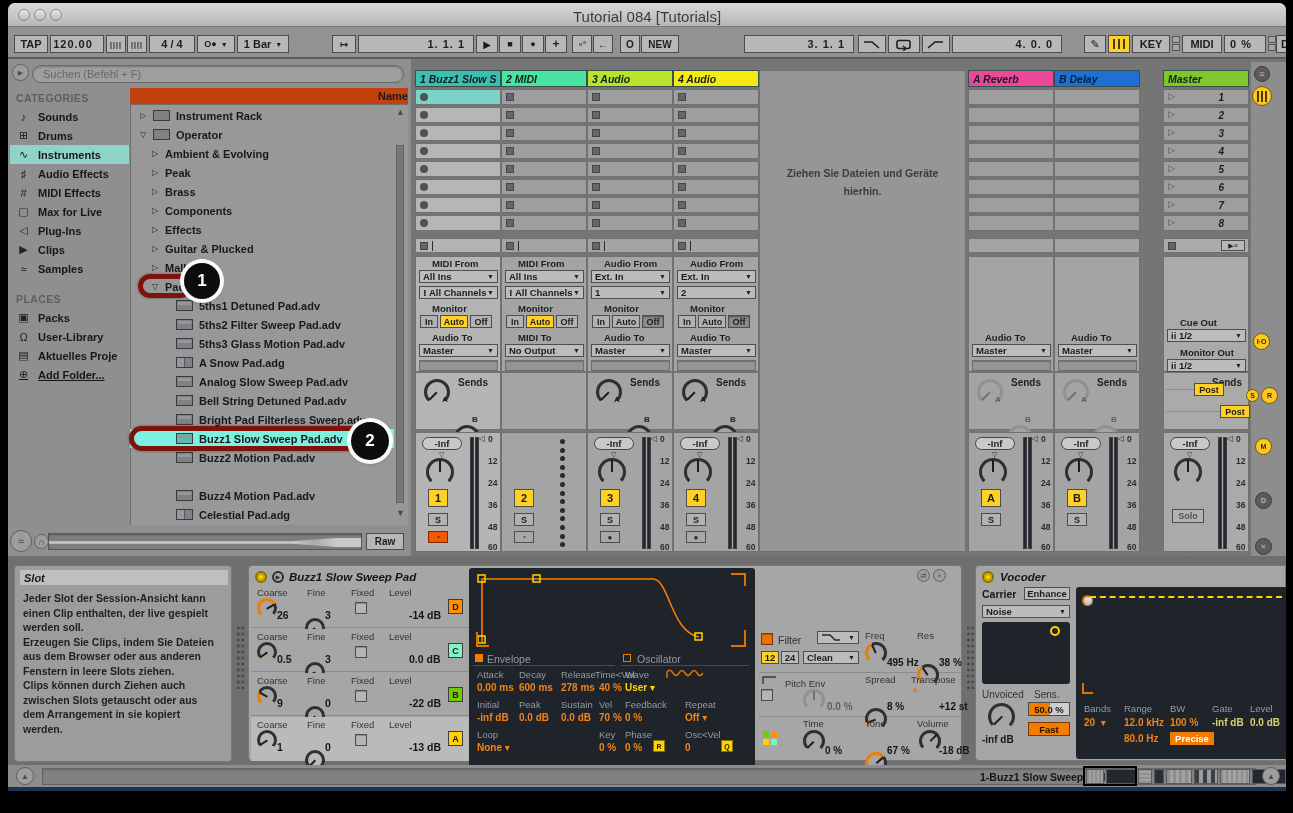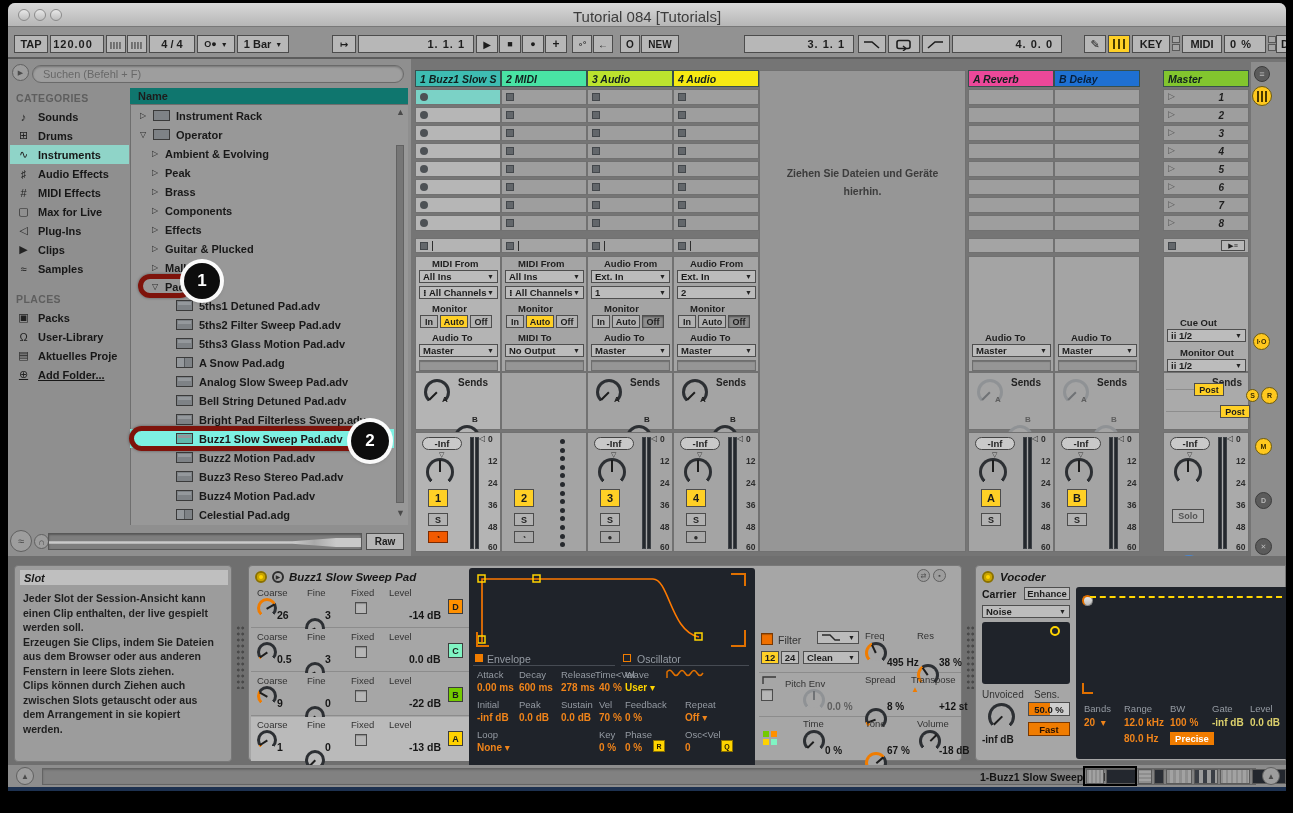--- a/index.html
+++ b/index.html
@@ -26,22 +26,22 @@
   #searchbox{left:32px;top:65px;width:372px;height:18px;border-radius:9px;background:#9e9e9e;
     border:1px solid #6a6a6a;box-shadow:inset 0 1px 2px rgba(0,0,0,.25);color:#686868;
     font-size:11px;display:flex;align-items:center;padding-left:10px;}
   .circbtn{border-radius:50%;background:#9d9d9d;border:1px solid #606060;display:flex;align-items:center;justify-content:center;color:#4c4c4c;}
   .sideh{font-size:10.5px;font-weight:bold;color:#5e5e5e;letter-spacing:.4px;}
   .crow{position:absolute;left:10px;width:119px;height:19px;display:flex;align-items:center;gap:7px;
     padding-left:6px;font-size:11px;font-weight:bold;color:#171717;}
   .crow .cic{width:15px;text-align:center;font-size:11px;color:#222;font-weight:normal;}
   .crow.sel{background:#8fd4c8;}
   #treepanel{left:130px;top:88px;width:278px;height:437px;background:#989898;border-left:1px solid #6e6e6e;}
-  #treehead{left:130px;top:88px;width:278px;height:17px;background:#0f766e;border-bottom:1px solid #6e6e6e;
-    font-size:11px;font-weight:bold;color:#1d1d1d;display:flex;align-items:center;padding-left:8px;}
+  #treehead{left:130px;top:88px;width:278px;height:17px;background:#c2410c;border-bottom:1px solid #6e6e6e;
+    font-size:11px;font-weight:bold;color:#1d1d1d;display:flex;align-items:center;padding-left:8px;justify-content:flex-end;}
   .trow{position:absolute;left:130px;width:264px;height:19px;display:flex;align-items:center;
     font-size:11px;font-weight:bold;color:#191919;white-space:nowrap;}
   .trow.sel{background:#7df0e2;}
   .tar{width:13px;font-size:8px;color:#2b2b2b;flex:0 0 13px;}
   .bico{width:17px;height:11px;background:#7e8286;border:1px solid #3a3a3a;margin-right:6px;flex:0 0 17px;position:relative;}
   .bico.preset::after{content:"";position:absolute;left:1px;top:1px;right:1px;height:3px;background:#94989c;}
   .bico.rack{background:linear-gradient(90deg,#94989c 0 7px,#565a5e 7px 8px,#7e8286 8px);}
   .tsb{left:396px;width:8px;background:#767676;border:1px solid #626262;}
   .sarr{color:#4a4a4a;font-size:9px;}
   #prevbar{left:48px;top:533px;width:314px;height:17px;background:#7e7e7e;border:1px solid #585858;
@@ -367,24 +367,20 @@
       <span>Bright Pad Filterless Sweep.adv</span>
     </div>
   <div class="trow sel" style="top:429px;padding-left:46px">
       <span class="bico preset" style="background:#5fb8ac"></span>
       <span>Buzz1 Slow Sweep Pad.adv</span>
     </div>
   <div class="trow" style="top:448px;padding-left:46px">
       <span class="bico preset"></span>
       <span>Buzz2 Motion Pad.adv</span>
     </div>
-  <div class="trow" style="top:467px;padding-left:46px">
-      <span class="bico preset"></span>
-      <span>Buzz3 Reso Stereo Pad.adv</span>
-    </div>
   <div class="trow" style="top:486px;padding-left:46px">
       <span class="bico preset"></span>
       <span>Buzz4 Motion Pad.adv</span>
     </div>
   <div class="trow" style="top:505px;padding-left:46px">
       <span class="bico rack"></span>
       <span>Celestial Pad.adg</span>
     </div>
   <div class="ab sarr" style="left:396px;top:107px">▲</div>
   <div class="ab tsb" style="top:145px;height:358px"></div>

